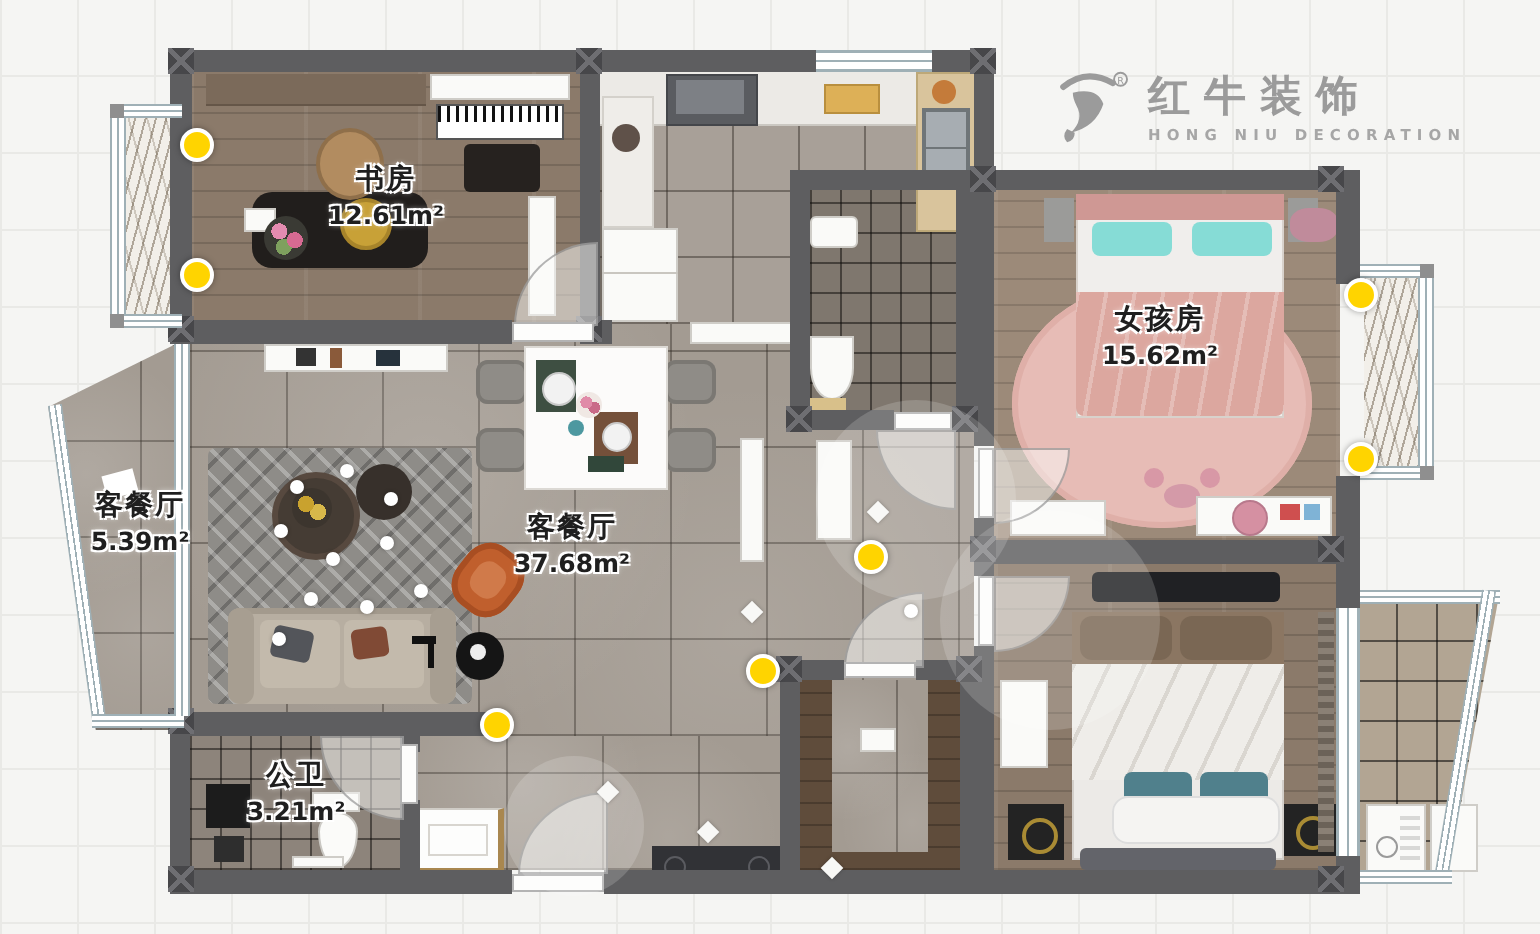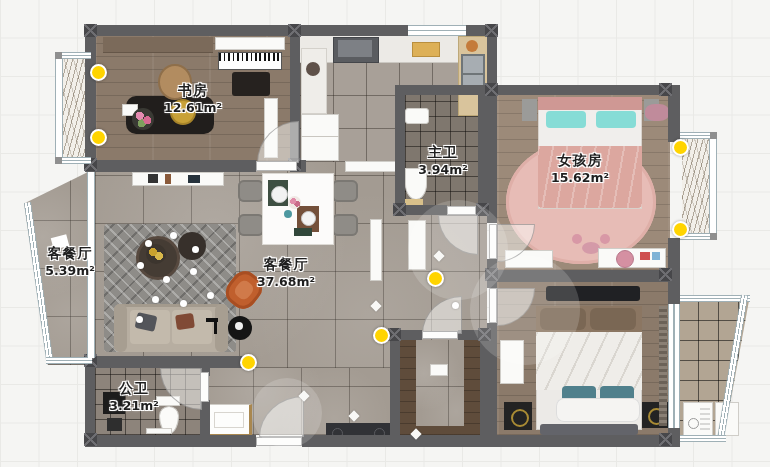--- a/index.html
+++ b/index.html
@@ -339,35 +339,46 @@
   <div class="ab dia" style="left:435px;top:252px;"></div>
   <div class="ab dia" style="left:372px;top:302px;"></div>
   <div class="ab dia" style="left:300px;top:392px;"></div>
   <div class="ab dia" style="left:350px;top:412px;"></div>
   <div class="ab dia" style="left:412px;top:430px;"></div>
 
   <div class="ab lab" style="left:193px;top:82px;">
     <div class="n">书房</div>
     <div class="a">12.61m²</div>
   </div>
-  <div class="ab lab" style="left:443px;top:144px;">
-    <div class="n">主卫</div>
-    <div class="a">3.94m²</div>
-  </div>
   <div class="ab lab" style="left:580px;top:152px;">
     <div class="n">女孩房</div>
     <div class="a">15.62m²</div>
   </div>
   <div class="ab lab" style="left:70px;top:245px;">
     <div class="n">客餐厅</div>
     <div class="a">5.39m²</div>
   </div>
   <div class="ab lab" style="left:286px;top:256px;">
     <div class="n">客餐厅</div>
     <div class="a">37.68m²</div>
   </div>
-  <div class="ab lab" style="left:134px;top:380px;">
+  <div class="ab lab" style="left:148px;top:380px;">
     <div class="n">公卫</div>
     <div class="a">3.21m²</div>
   </div>
 
+  <div class="ab" id="logo">
+    <div class="mark">
+      <svg viewBox="0 0 44 44" width="42" height="42">
+        <path d="M8 12 Q20 2 34 10" fill="none" stroke="#9b9b9b" stroke-width="3.2" stroke-linecap="round"></path>
+        <path d="M13 15 Q26 12 29 21 Q25 33 12 36 Q19 29 15 22 Q13 18 13 15 Z" fill="#9b9b9b"></path>
+        <path d="M10 34 Q7 38 10 41 Q14 40 14 36" fill="#9b9b9b"></path>
+        <circle cx="38" cy="8" r="3.4" fill="none" stroke="#9b9b9b" stroke-width="1"></circle>
+        <text x="38" y="10.3" text-anchor="middle" font-size="5" fill="#9b9b9b">R</text>
+      </svg>
+    </div>
+    <div>
+      <div class="zh">红牛装饰</div>
+      <div class="en">HONG NIU DECORATION</div>
+    </div>
+  </div>
 
 </div>
 
 </body></html>

